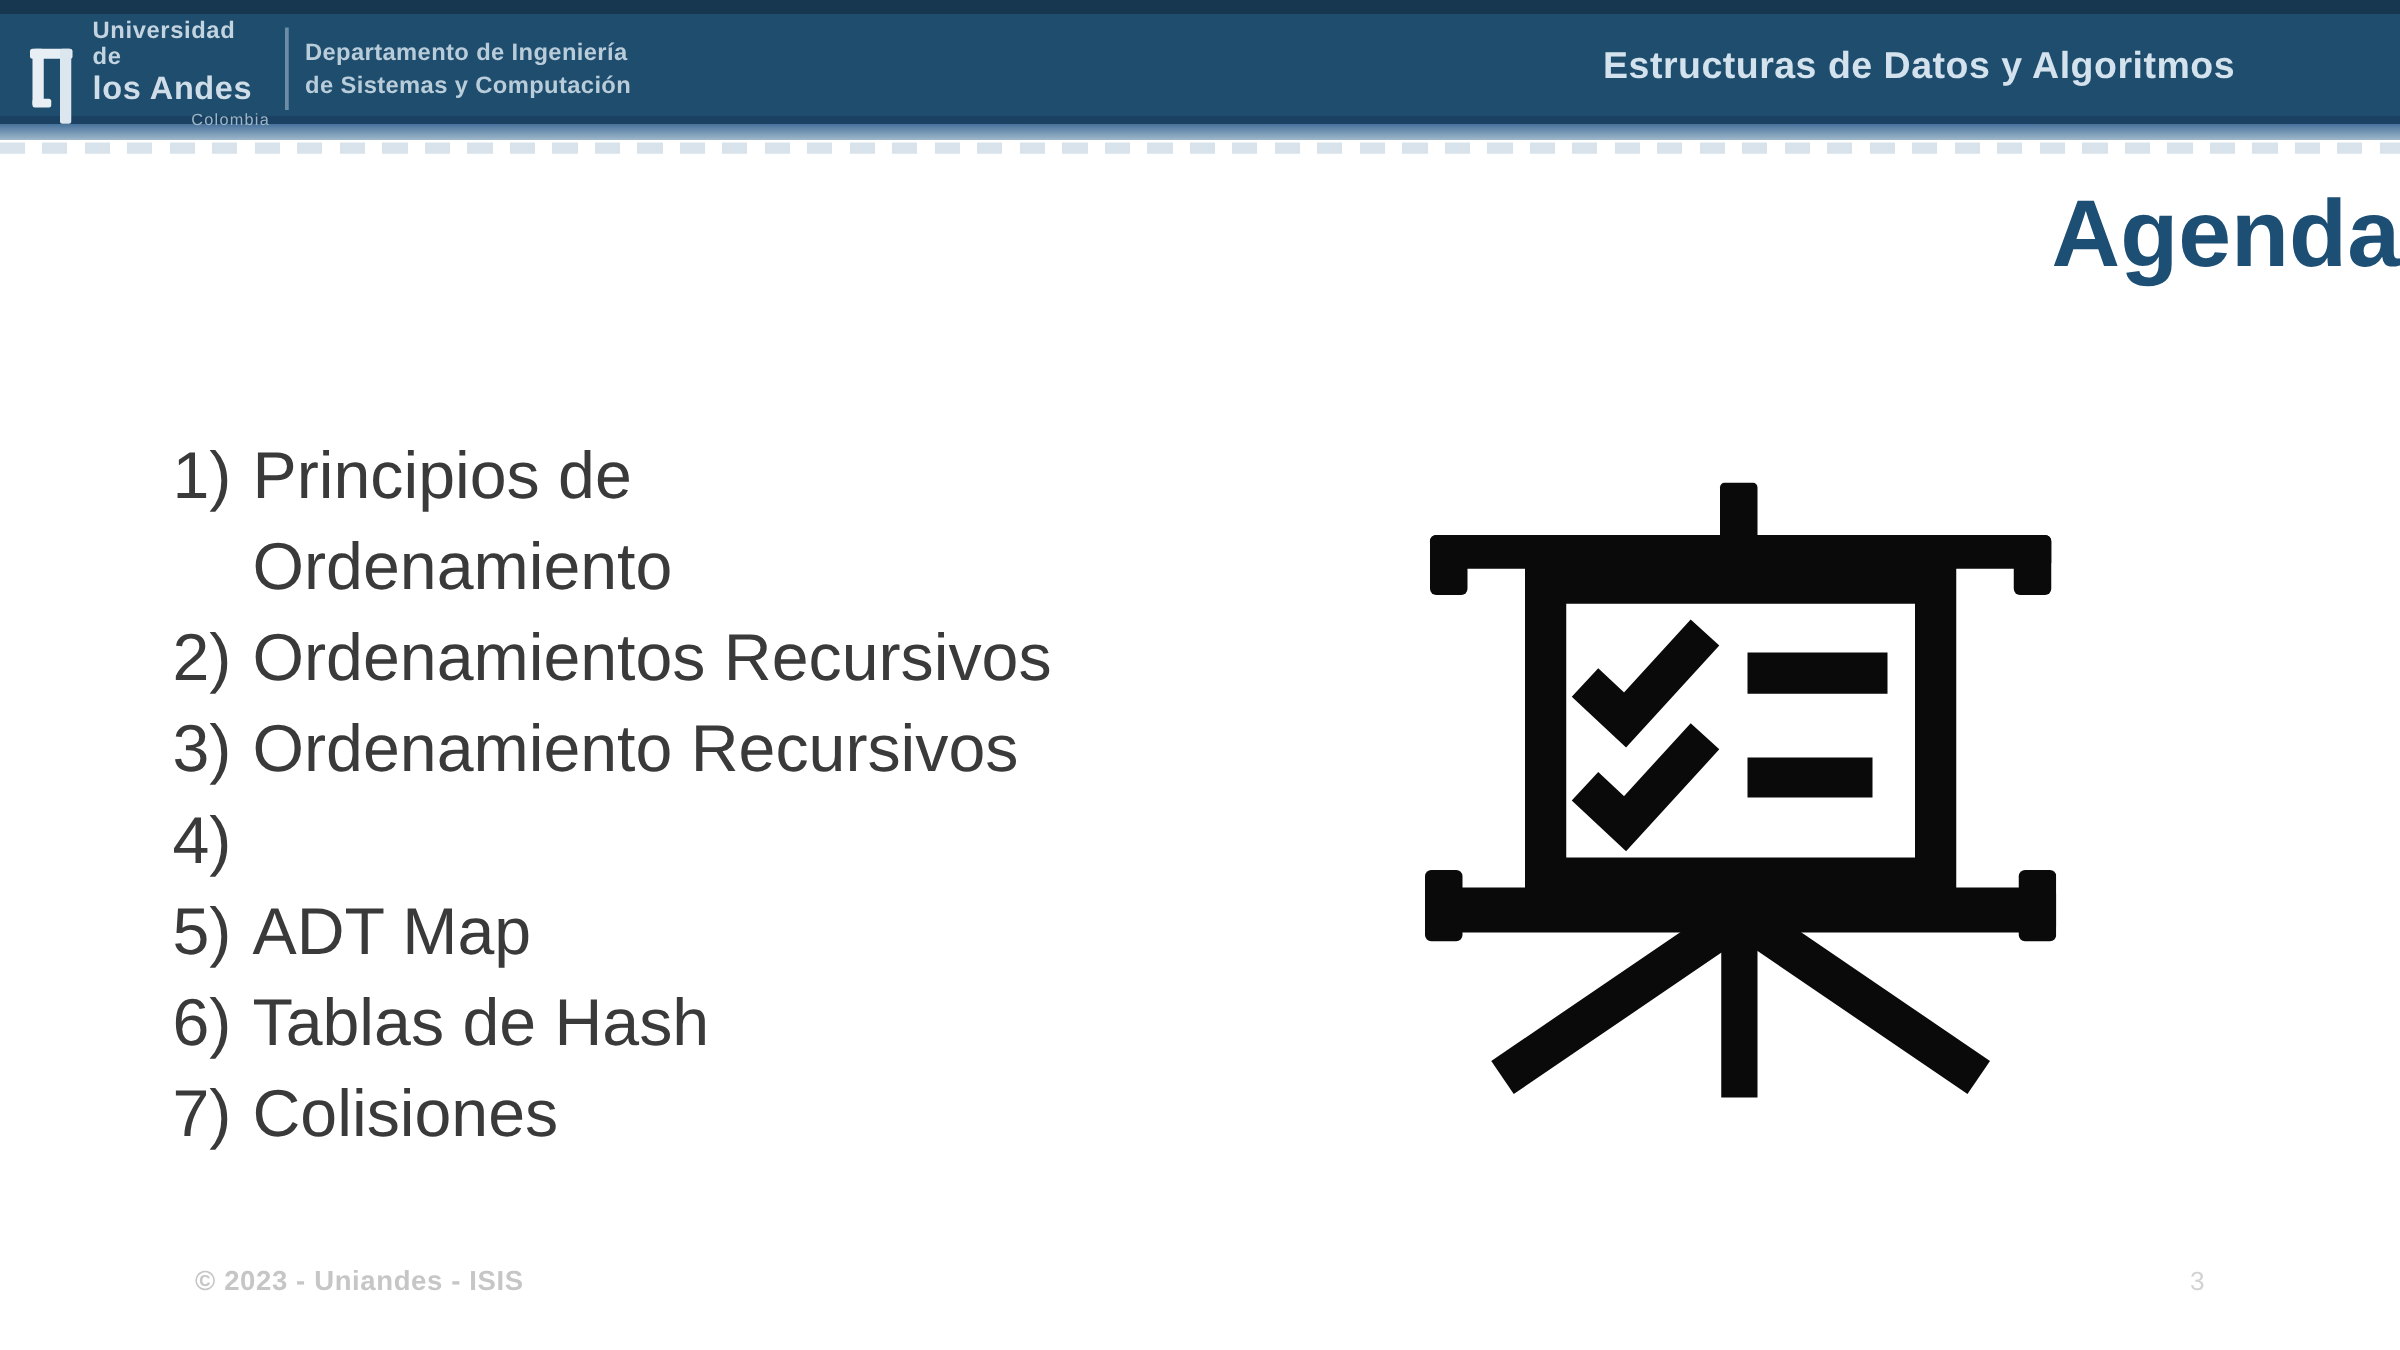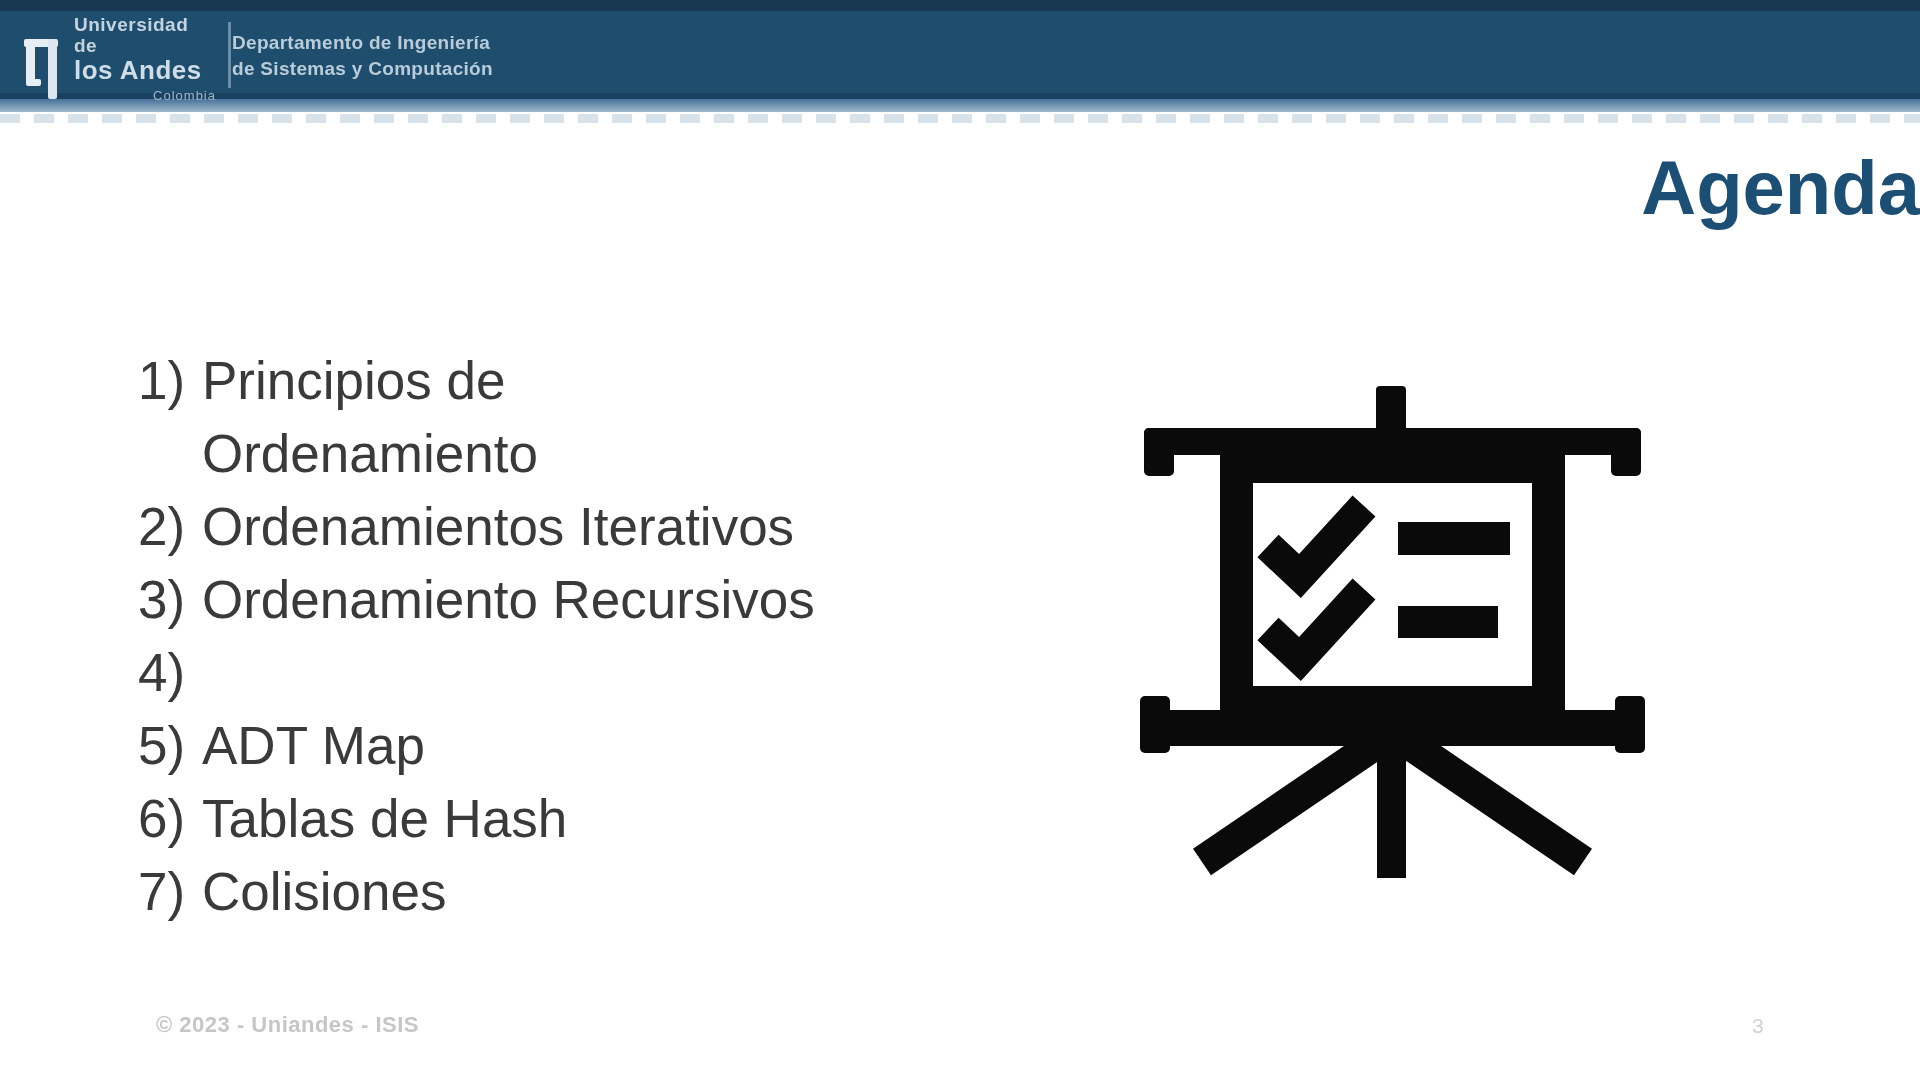--- a/index.html
+++ b/index.html
@@ -20,21 +20,21 @@
     background:repeating-linear-gradient(90deg,#B8CBDA 0 20px,#ffffff 20px 34px);
     opacity:.55;
   }
   .logo-wrap{position:absolute;left:22px;top:14px;display:flex;align-items:flex-end;}
   .logo-glyph{width:44px;height:68px;flex:none;}
   .logo-text{margin-left:8px;width:142px;color:#C3D4E0;}
   .logo-line1{font-size:19px;font-weight:bold;line-height:21px;letter-spacing:.5px;}
   .logo-line2{font-size:26px;font-weight:bold;line-height:28px;letter-spacing:.5px;color:#CEDDE7;}
   .logo-country{font-size:13px;color:#9FB6C7;text-align:right;margin-top:4px;letter-spacing:1px;}
   .header-divider{position:absolute;left:228px;top:22px;width:3px;height:66px;background:#7E9DB4;opacity:.8;}
-  .dept{position:absolute;left:232px;top:30px;font-size:19px;font-weight:600;line-height:26px;color:#B9CCDA;letter-spacing:.3px;}
+  .dept{position:absolute;left:244px;top:30px;font-size:19px;font-weight:600;line-height:26px;color:#B9CCDA;letter-spacing:.3px;}
   .course-title{
     position:absolute;right:132px;top:36px;
     font-size:30px;font-weight:bold;color:#D3E2EC;letter-spacing:.4px;
   }
 
   
   .title{
     position:absolute;left:0;top:144px;width:1920px;text-align:right;
     font-size:76px;font-weight:bold;color:#1D4E74;
   }
@@ -69,34 +69,35 @@
         <div class="logo-line1">Universidad de</div>
         <div class="logo-line2">los Andes</div>
         <div class="logo-country">Colombia</div>
       </div>
     </div>
     <div class="header-divider"></div>
     <div class="dept">
       <div>Departamento de Ingeniería</div>
       <div>de Sistemas y Computación</div>
     </div>
+    <div class="course-title">Estructuras de Datos y Algoritmos</div>
   </div>
   <div class="dash-strip"></div>
 
   <div class="title">Agenda</div>
 
   <ul class="agenda">
     <li>
       <span class="num">1)</span>
       <span class="txt">Principios de
 Ordenamiento</span>
     </li>
     <li>
       <span class="num">2)</span>
-      <span class="txt">Ordenamientos Iterativos</span>
+      <span class="txt">Ordenamientos Recursivos</span>
     </li>
     <li>
       <span class="num">3)</span>
       <span class="txt">Ordenamiento Recursivos</span>
     </li>
     <li>
       <span class="num">4)</span>
     </li>
     <li>
       <span class="num">5)</span>

